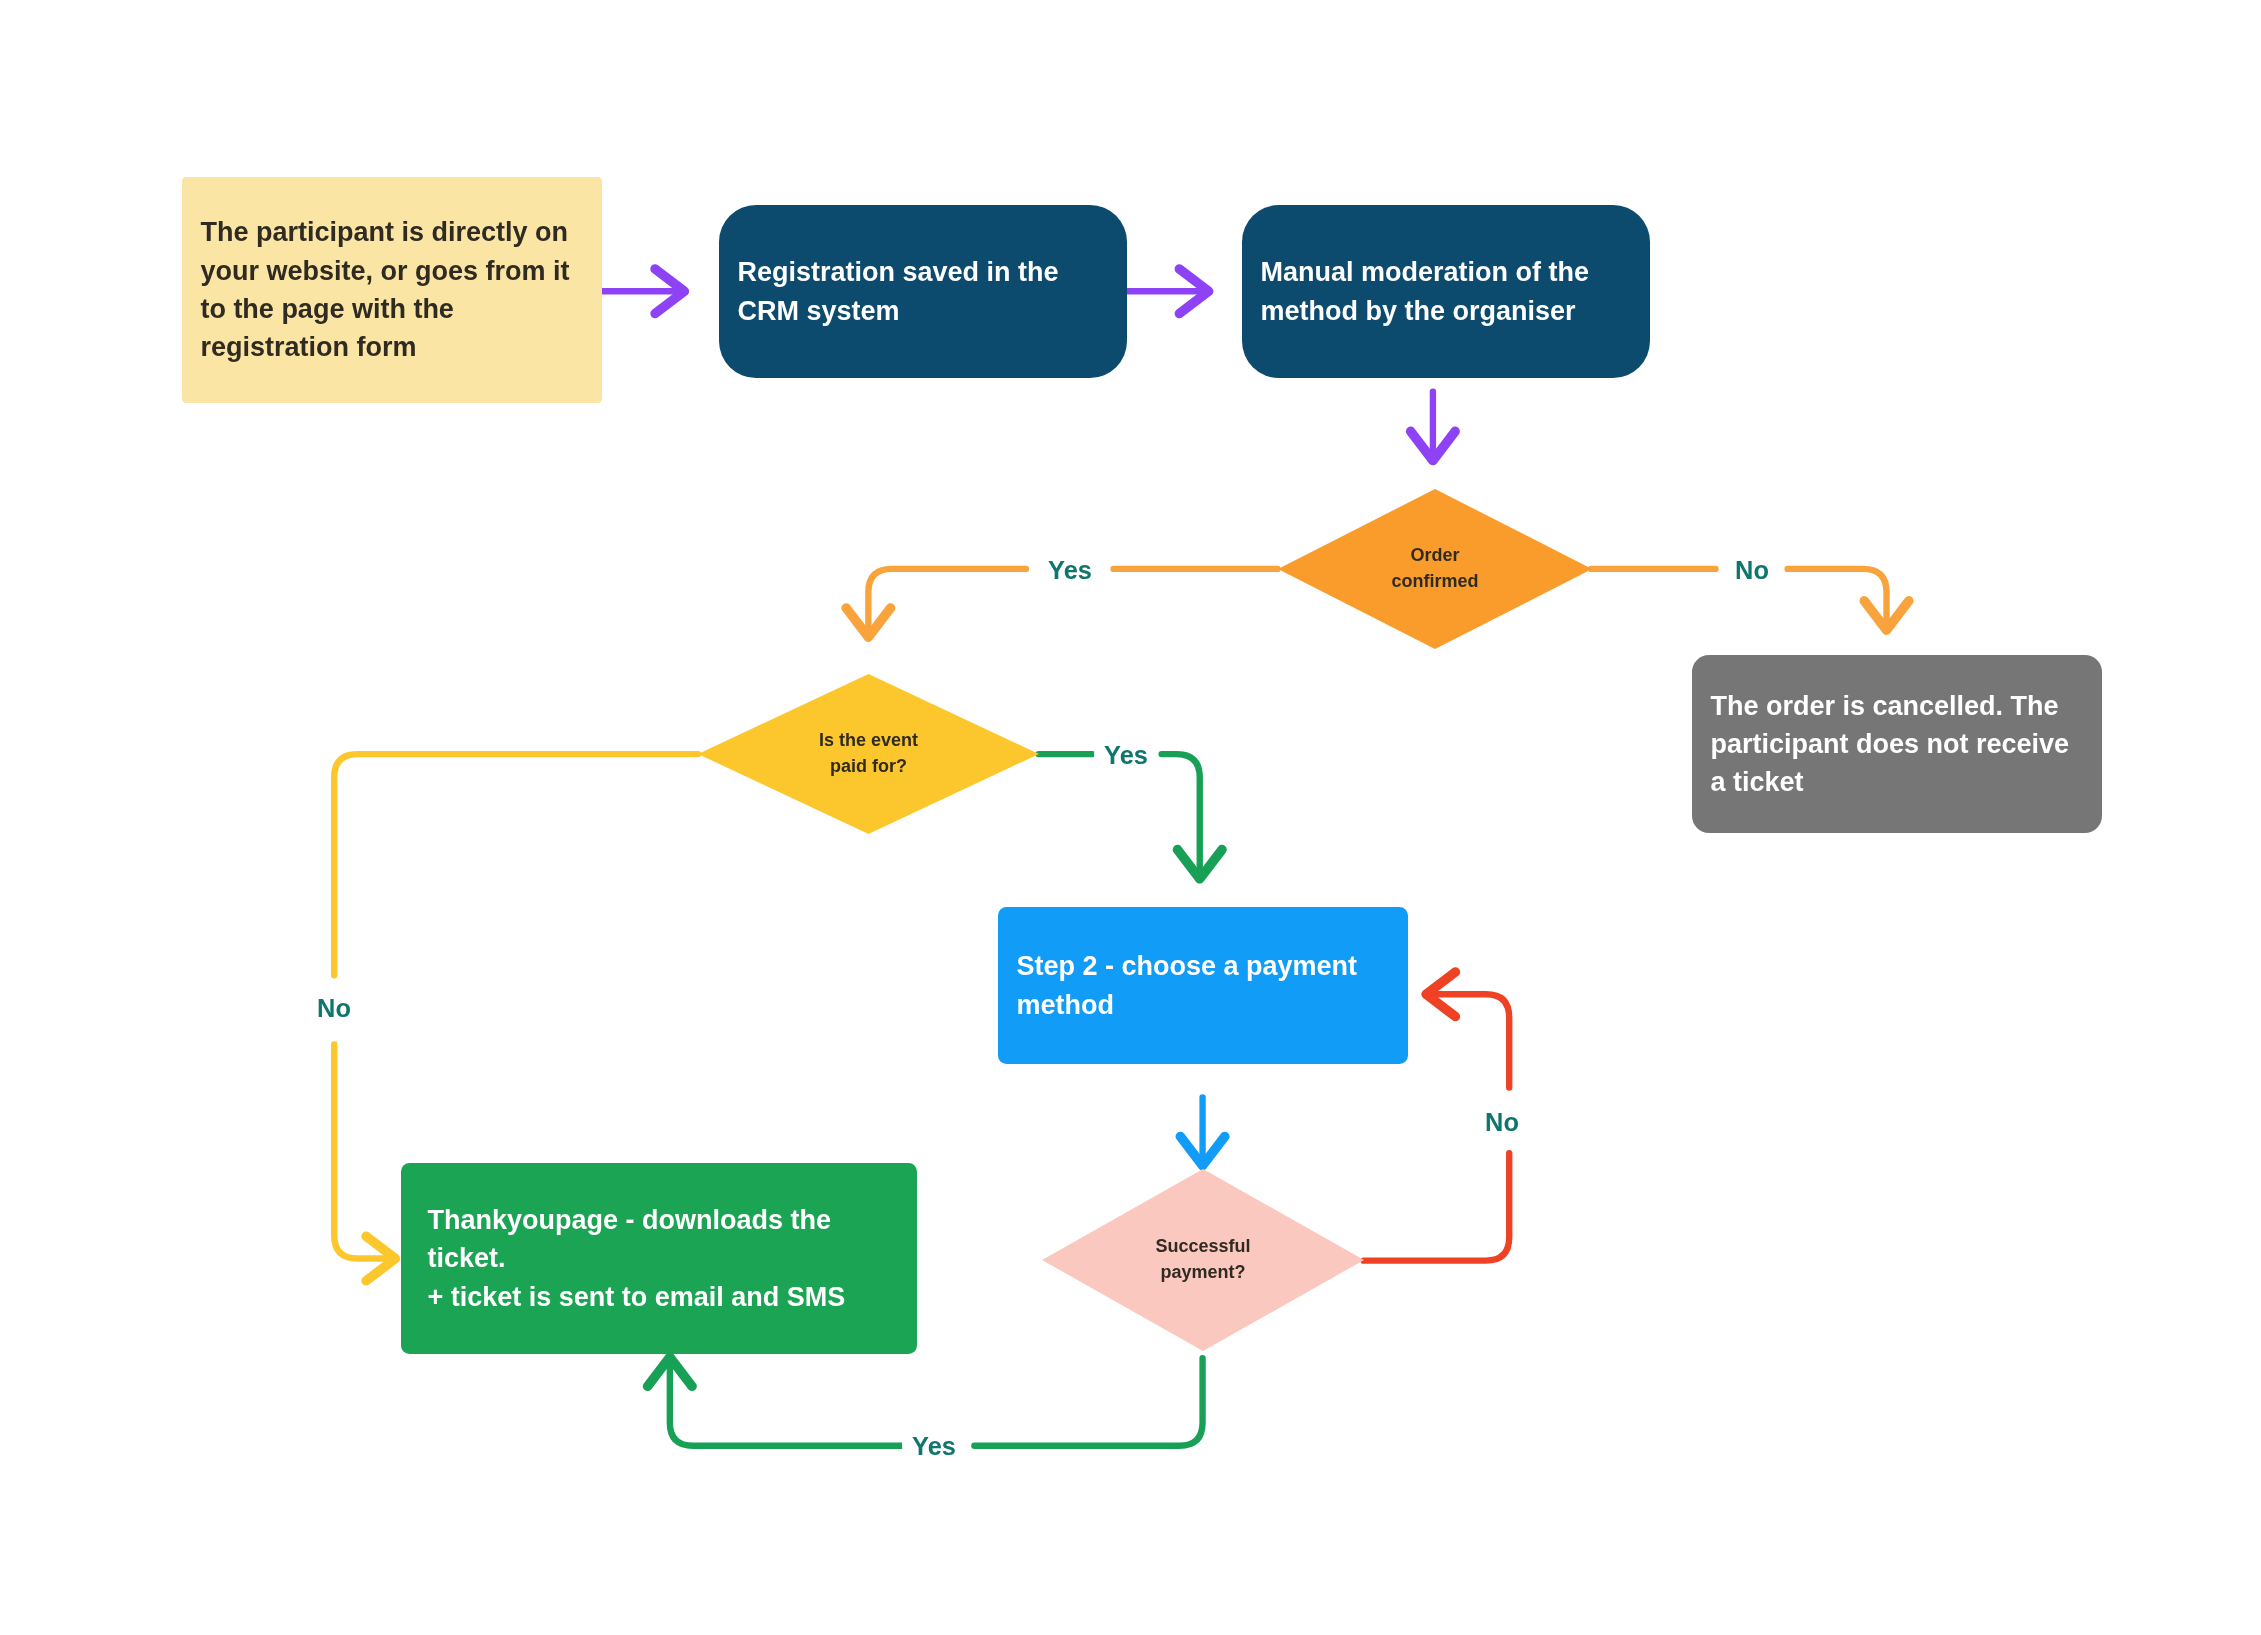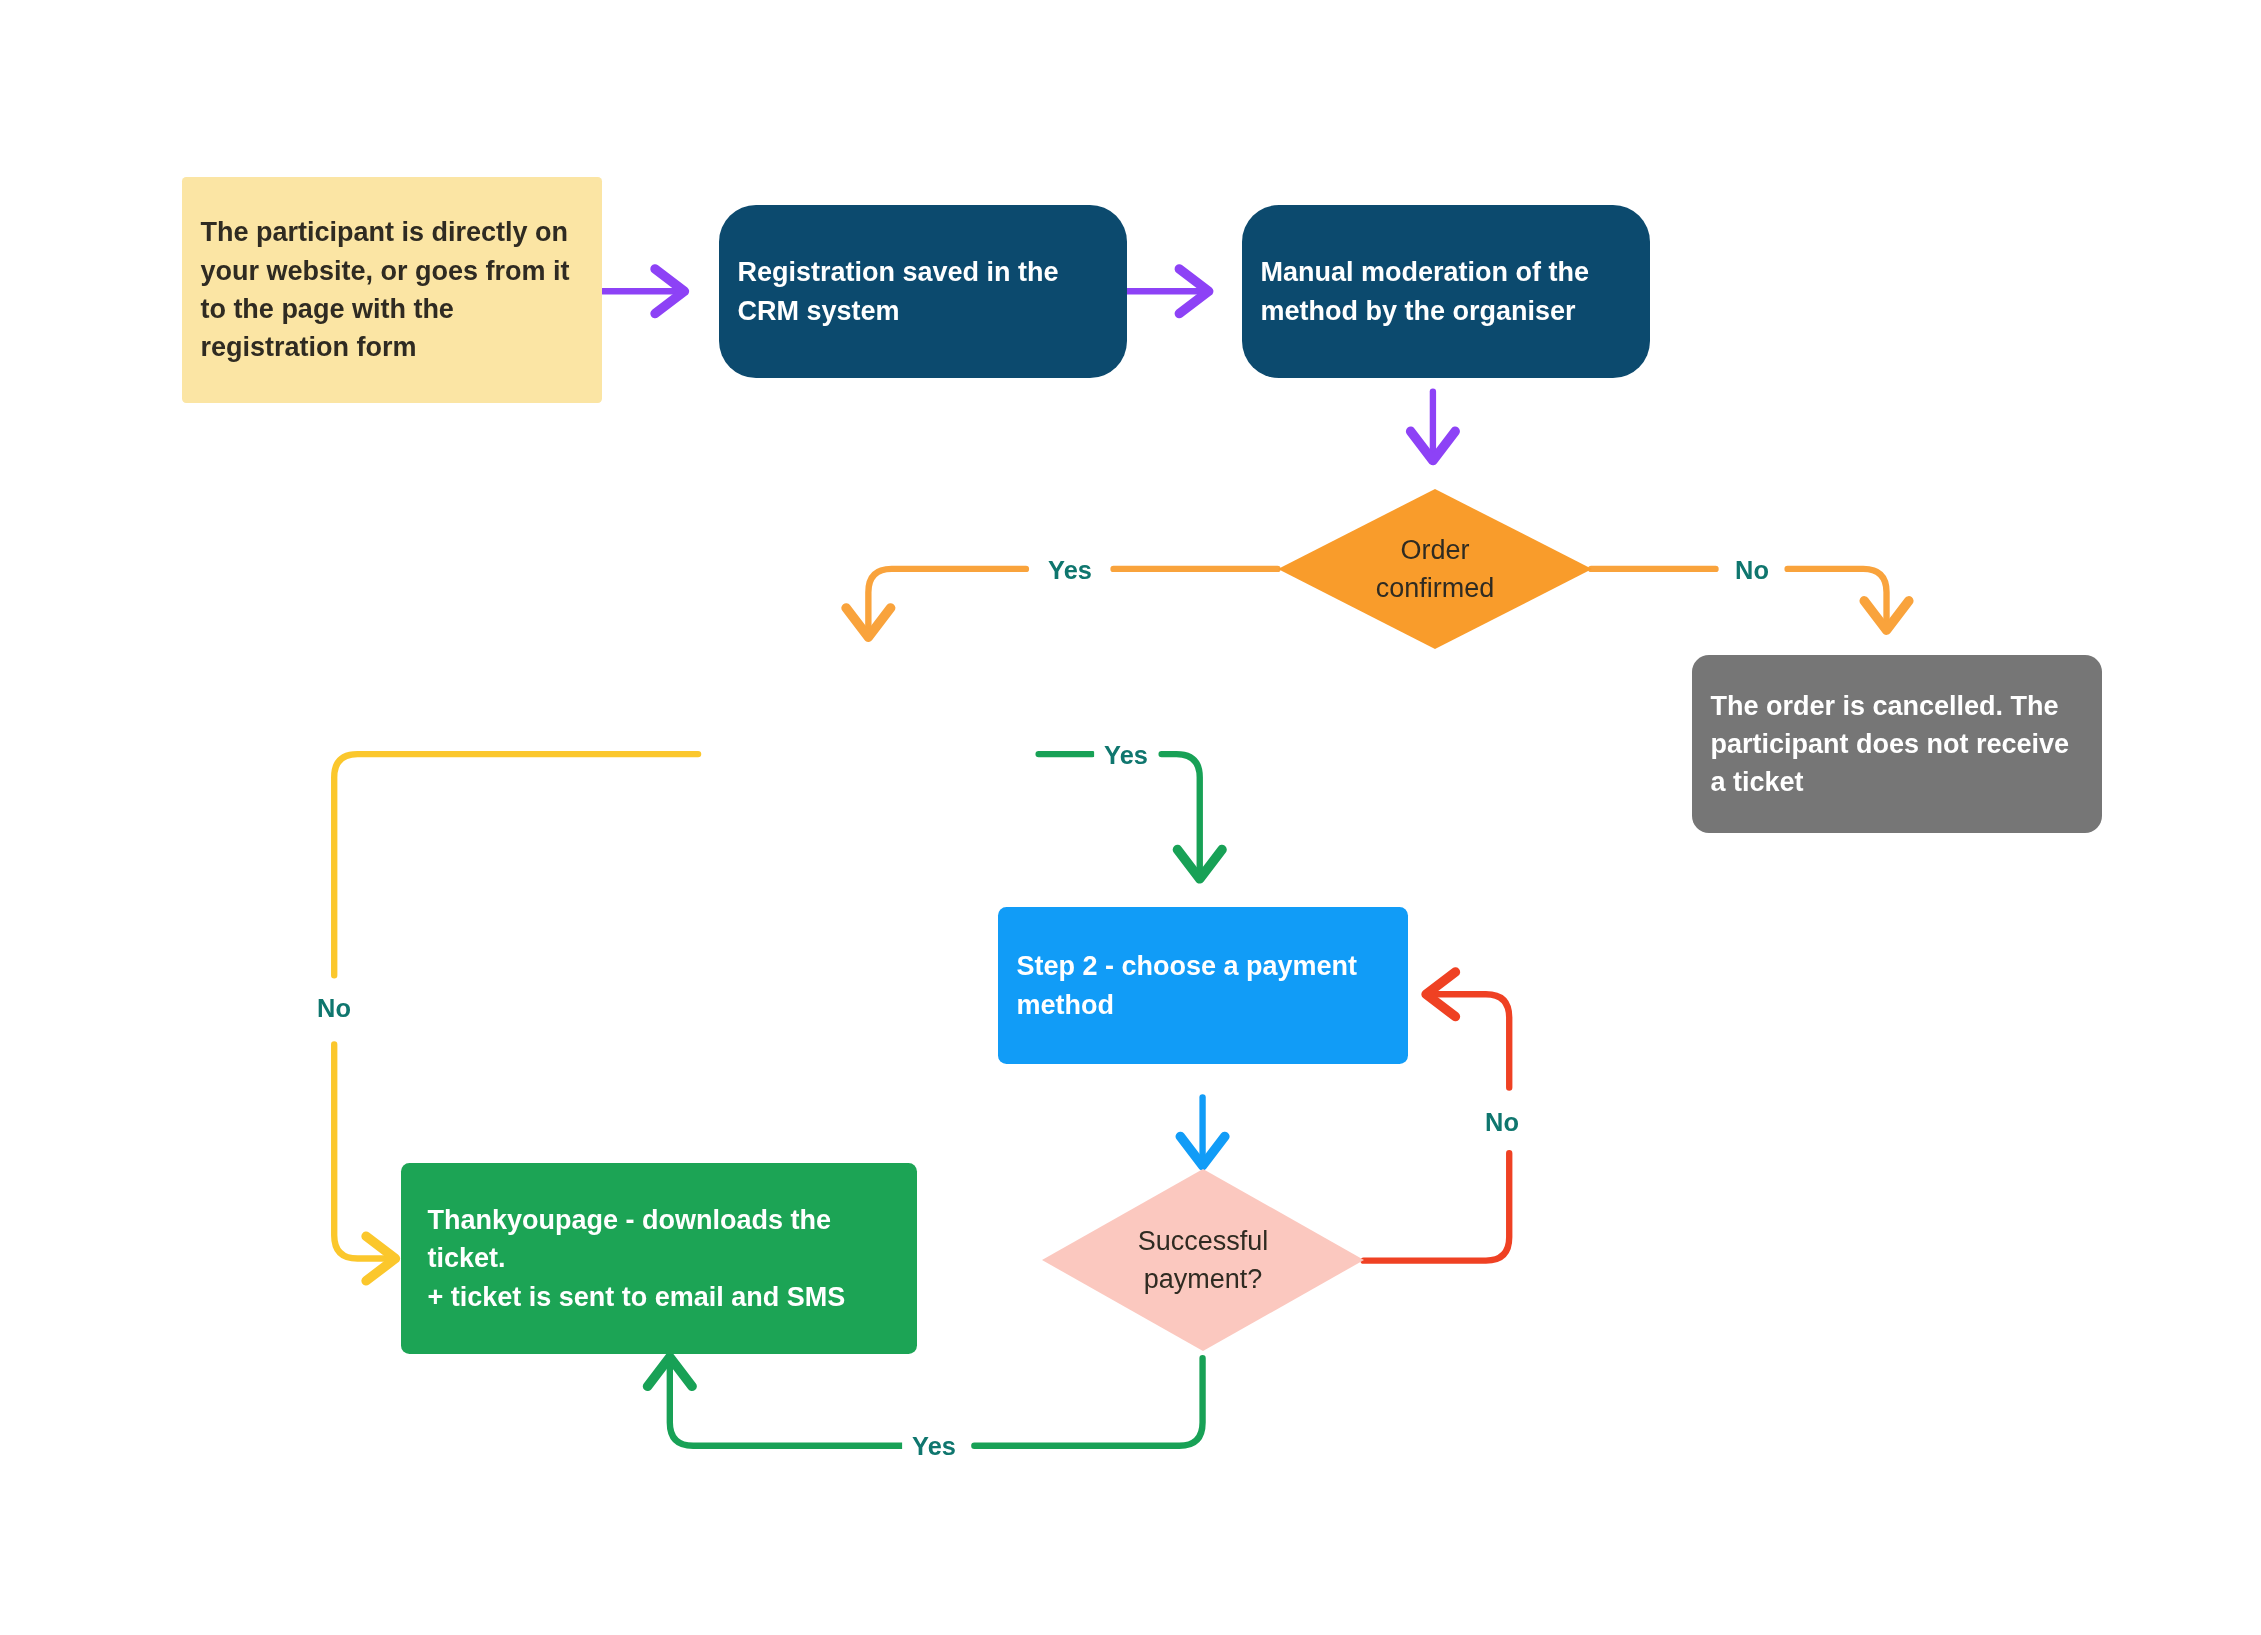--- a/index.html
+++ b/index.html
@@ -81,22 +81,22 @@
     width:100%; height:100%;
   }
   .diamond .dlabel{
     position:absolute;
     left:0; top:0;
     width:100%; height:100%;
     display:flex;
     align-items:center;
     justify-content:center;
     text-align:center;
-    font-weight:normal;
-    font-size:27px;
+    font-weight:bold;
+    font-size:18px;
     line-height:1.42;
     white-space:pre-line;
     color:#2F2B22;
   }
   
   .elabel{
     position:absolute;
     z-index:3;
     font-size:25.4px;
     font-weight:bold;
@@ -182,20 +182,27 @@
       <polygon points="222.5,0 445,113 222.5,226 0,113" fill="#F99C2B"></polygon>
     </svg>
     <div class="dlabel">Order
 confirmed</div>
   </div>
 
   <div class="node box-gray" style="left:1692px; top:655px; width:410px; height:178px;">
     <span class="txt">The order is cancelled. The participant does not receive a ticket</span>
   </div>
 
+  <div class="diamond" style="left:698px; top:674px; width:341px; height:160px;">
+    <svg class="dshape" viewBox="0 0 482 226" preserveAspectRatio="none">
+      <polygon points="241,0 482,113 241,226 0,113" fill="#FCC72C"></polygon>
+    </svg>
+    <div class="dlabel">Is the event
+paid for?</div>
+  </div>
 
   <div class="node box-blue" style="left:998px; top:907px; width:410px; height:157px;">
     <span class="txt">Step 2 - choose a payment method</span>
   </div>
 
   <div class="diamond" style="left:1042px; top:1169px; width:322px; height:182px;">
     <svg class="dshape" viewBox="0 0 456 258" preserveAspectRatio="none">
       <polygon points="228,0 456,129 228,258 0,129" fill="#FBC8BF"></polygon>
     </svg>
     <div class="dlabel">Successful

